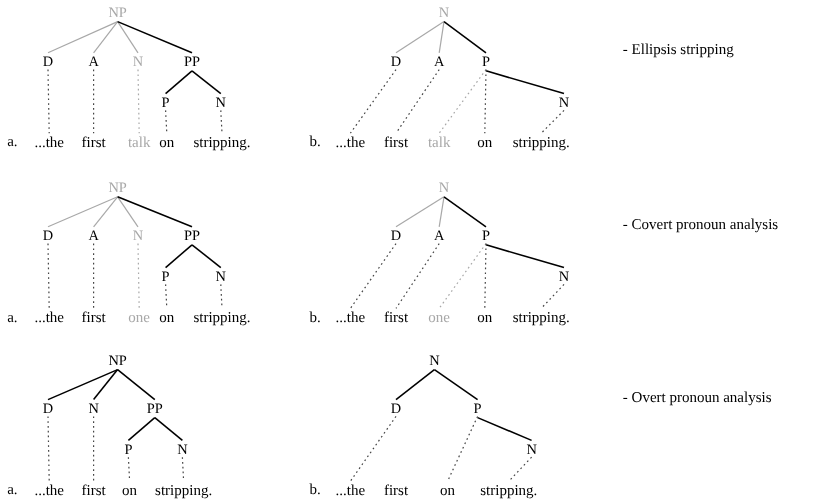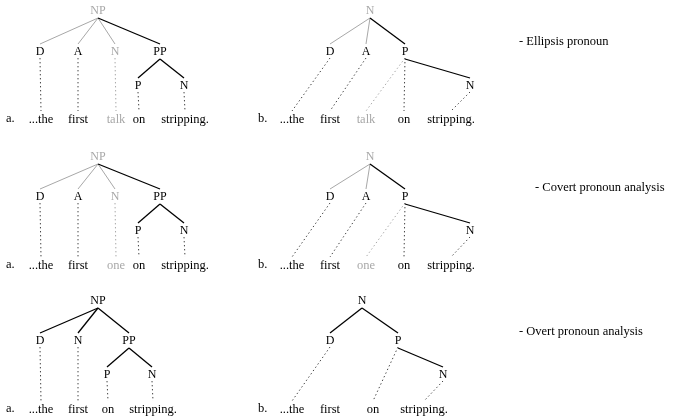--- a/index.html
+++ b/index.html
@@ -192,17 +192,17 @@
       <div class="item-letter" style="left: 6px; top: 402px;">a.</div>
       <div class="node-label" style="left: 362px; top: 300px;">N</div>
       <div class="node-label" style="left: 330px; top: 340px;">D</div>
       <div class="node-label" style="left: 398px; top: 340px;">P</div>
       <div class="node-label" style="left: 443px; top: 374px;">N</div>
       <div class="word" style="left: 292px; top: 409px;">...the</div>
       <div class="word" style="left: 330px; top: 409px;">first</div>
       <div class="word" style="left: 373px; top: 409px;">on</div>
       <div class="word" style="left: 424px; top: 409px;">stripping.</div>
       <div class="item-letter" style="left: 258px; top: 402px;">b.</div>
-      <div class="caption" style="left: 519px; top: 34px;">- Ellipsis pronoun</div>
-      <div class="caption" style="left: 519px; top: 180px; margin-left: 16px;">- Covert pronoun analysis</div>
+      <div class="caption" style="left: 519px; top: 34px;">- Ellipsis stripping</div>
+      <div class="caption" style="left: 519px; top: 180px;">- Covert pronoun analysis</div>
       <div class="caption" style="left: 519px; top: 324px;">- Overt pronoun analysis</div>
     </div>
 </div>
 
 </body></html>

